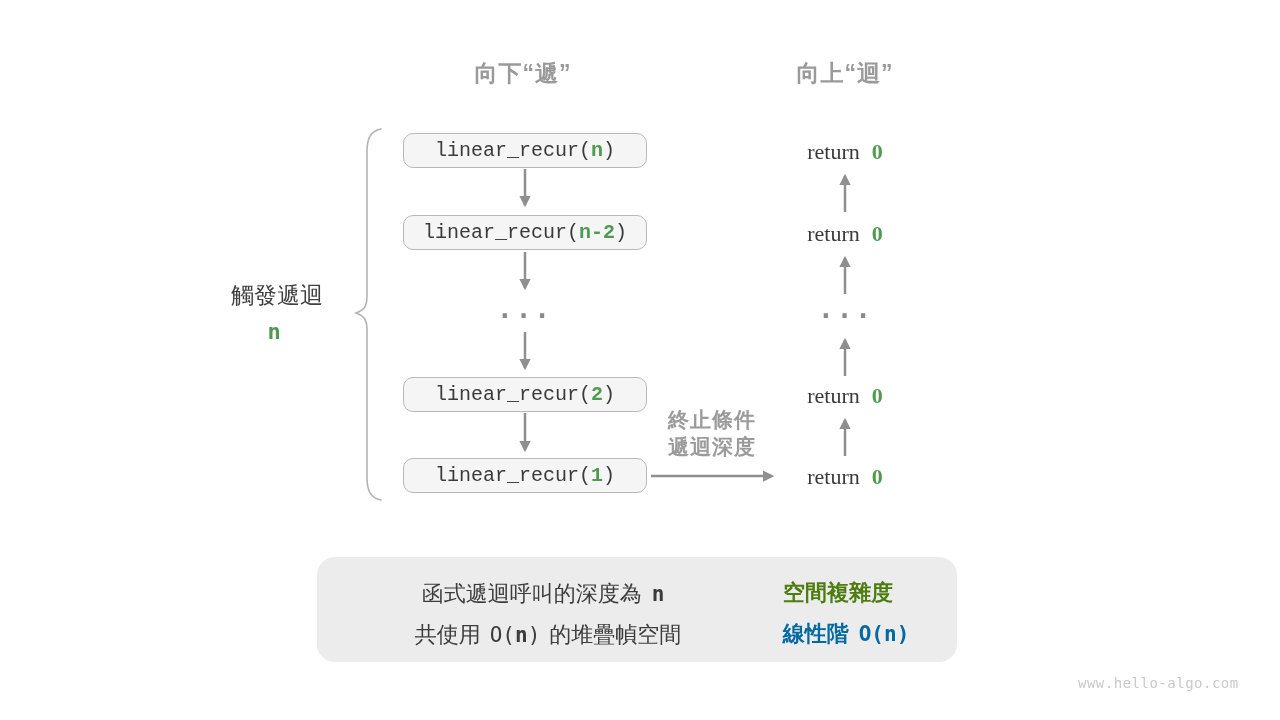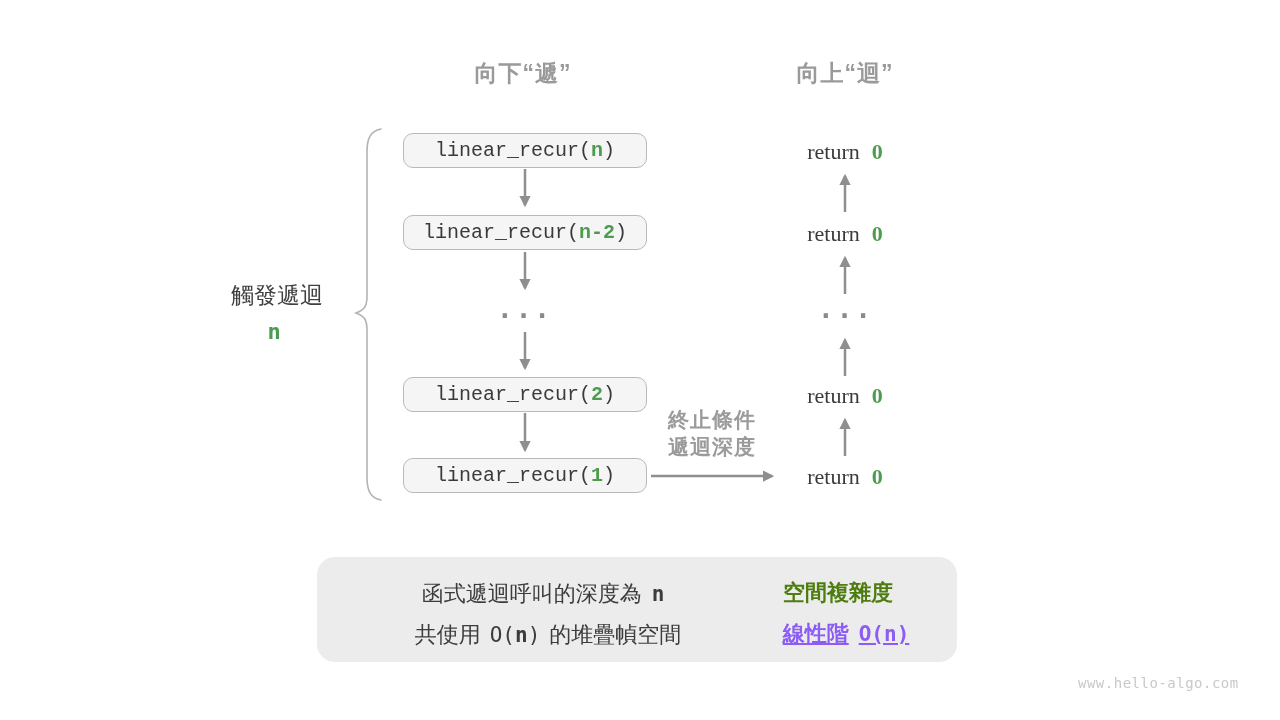--- a/index.html
+++ b/index.html
@@ -33,21 +33,21 @@
     border-radius: 10px;
     display: flex;
     align-items: center;
     justify-content: center;
     font-family: Liberation Mono, monospace;
     font-size: 20px;
     color: #3a3a3a;
     z-index: 2;
   }
   .green { color: #4e9b50; font-weight: 700; }
-  .blue  { color: #8b5cf6; text-decoration: underline; }
+  .blue  { color: #0369a1; }
 
   .ellipsis {
     font-family: "DejaVu Sans Mono", monospace;
     font-size: 26px;
     font-weight: 700;
     color: #8a8a8a;
     letter-spacing: 3px;
     z-index: 2;
   }
 

